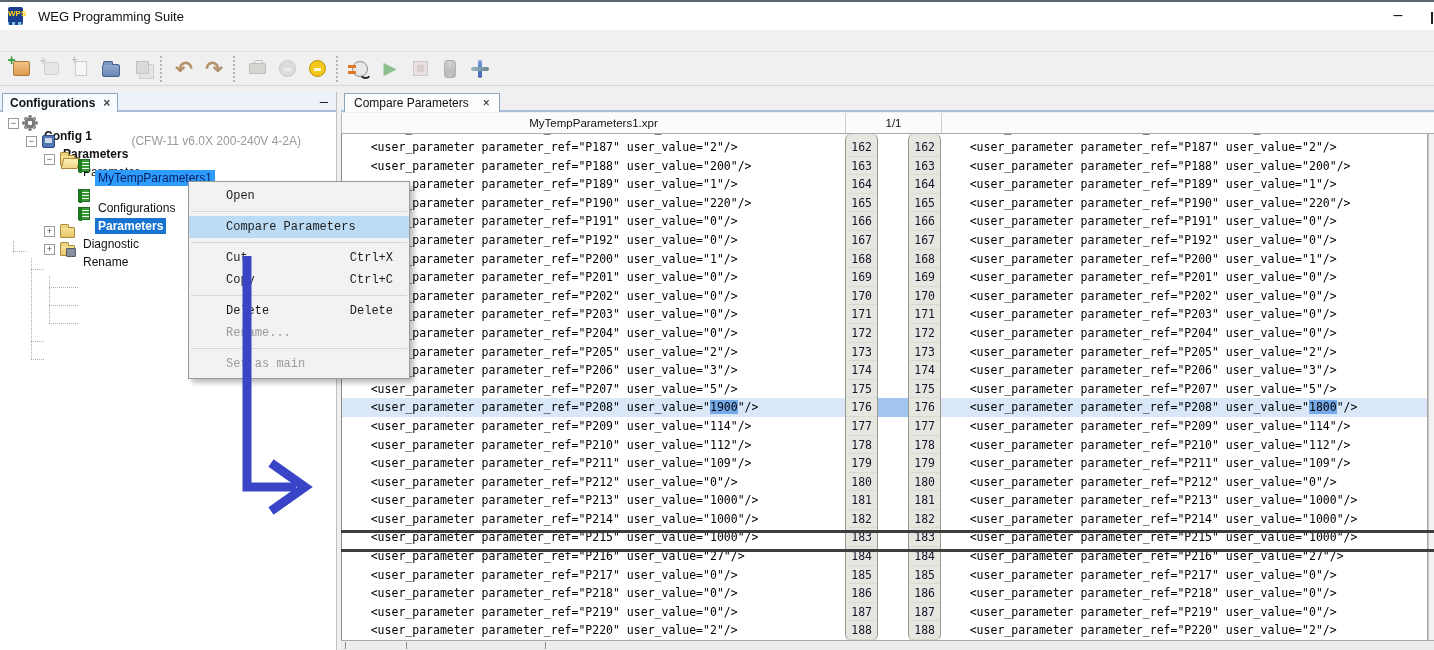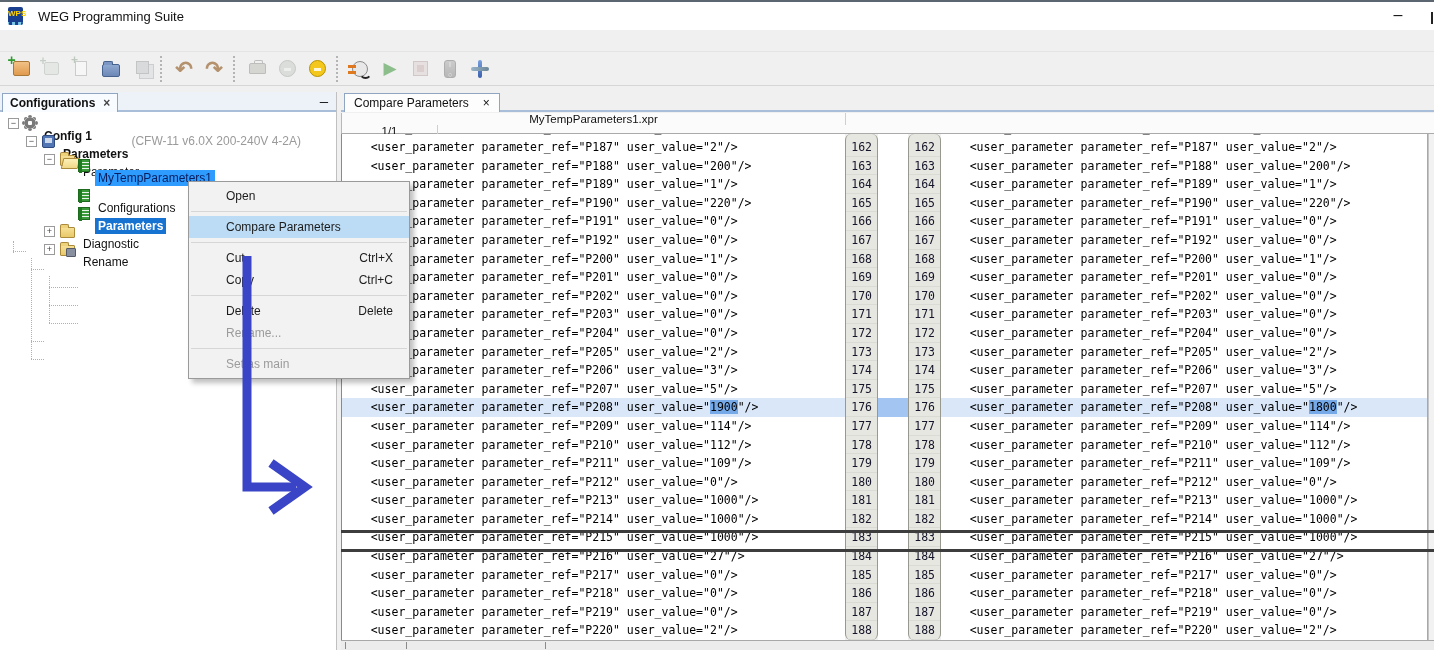--- a/index.html
+++ b/index.html
@@ -95,21 +95,21 @@
   .i-param-table { width:12px; height:13px; border:1px solid #1e6a1e;
             background:repeating-linear-gradient(180deg, #3a9a3a 0 2px, #e8f4e8 2px 3px); }
   .i-param-table::before { content:""; position:absolute; left:0; top:0; width:3px; height:13px; background:#1e7a1e; }
 
   
   .compare-panel { position:absolute; left:341px; top:92px; width:1093px; height:558px; }
   .cmp-tabbar { position:absolute; left:0; top:0; width:100%; height:20px; background:#f0f0f0; border-bottom:2px solid #a9bed9; }
   .cmp-tab { position:absolute; left:3px; top:1px; height:19px; background:#fdfdfd; border:1px solid #8fa5c2; border-bottom:none;
              display:flex; align-items:center; padding:0 9px; gap:14px; font-size:12px; color:#111; }
   .cmp-header { position:absolute; left:0; top:21px; width:1093px; height:21px; background:#fbfbfb; display:flex;
-                border-bottom:1px solid #aaa; border-left:1px solid #b8b8b8;flex-direction:column; }
+                border-bottom:1px solid #aaa; border-left:1px solid #b8b8b8; }
   .hcell { height:100%; display:flex; align-items:center; justify-content:center; font-size:11.5px; color:#111;
            border-right:1px solid #cfcfcf; }
   .hcell.left  { width:504px; }
   .hcell.mid   { width:96px; }
   .hcell.right { width:493px; border-right:none; }
 
   .col { position:absolute; top:42px; height:506px; overflow:hidden; }
   .col-text { background:#fff; }
   .col-gut  { background:#e7e7e1; border-left:1px solid #98988e; border-right:1px solid #98988e;border-radius:6px; }
   .col-gap  { background:#fff; }
@@ -134,21 +134,21 @@
 
   .hbar { position:absolute; left:0; width:1093px; height:3px; background:#3d3d3d; z-index:5; }
   #hbar-top { top:438px; }     
   #hbar-bot { top:457px; }
   .bottom-strip { position:absolute; left:0; top:548px; width:1093px; height:10px; background:#ececec; border-top:1px solid #a8a8a8; }
   .bstick { position:absolute; top:1px; width:1px; height:7px; background:#8a8a8a; }
 
   
   .context-menu { position:absolute; left:188px; top:181px; width:222px; background:#f2f2f2;
                   border:1px solid #9a9a9a; box-shadow:4px 4px 5px rgba(0,0,0,0.25); z-index:50; padding:3px 0; }
-  .cmi { height:22px; line-height:22px; display:flex; font-size:12px; color:#1c1c1c; padding:0 16px 0 37px; }
+  .cmi { height:22px; line-height:22px; display:flex; font-size:12px; color:#1c1c1c; padding:0 16px 0 37px;font-family:Liberation Mono, monospace; }
   .cmi .cl { flex:1; }
   .cmi.disabled { color:#9b9b9b; }
   .cmi.hl { background:var(--menu-hl); }
   .csep { border-top:1px solid #d6d6d6; margin:4px 2px; }
 
   .arrow-svg { position:absolute; left:0; top:0; width:1434px; height:650px; z-index:60; pointer-events:none; }
 </style>
 </head>
 <body>
 

